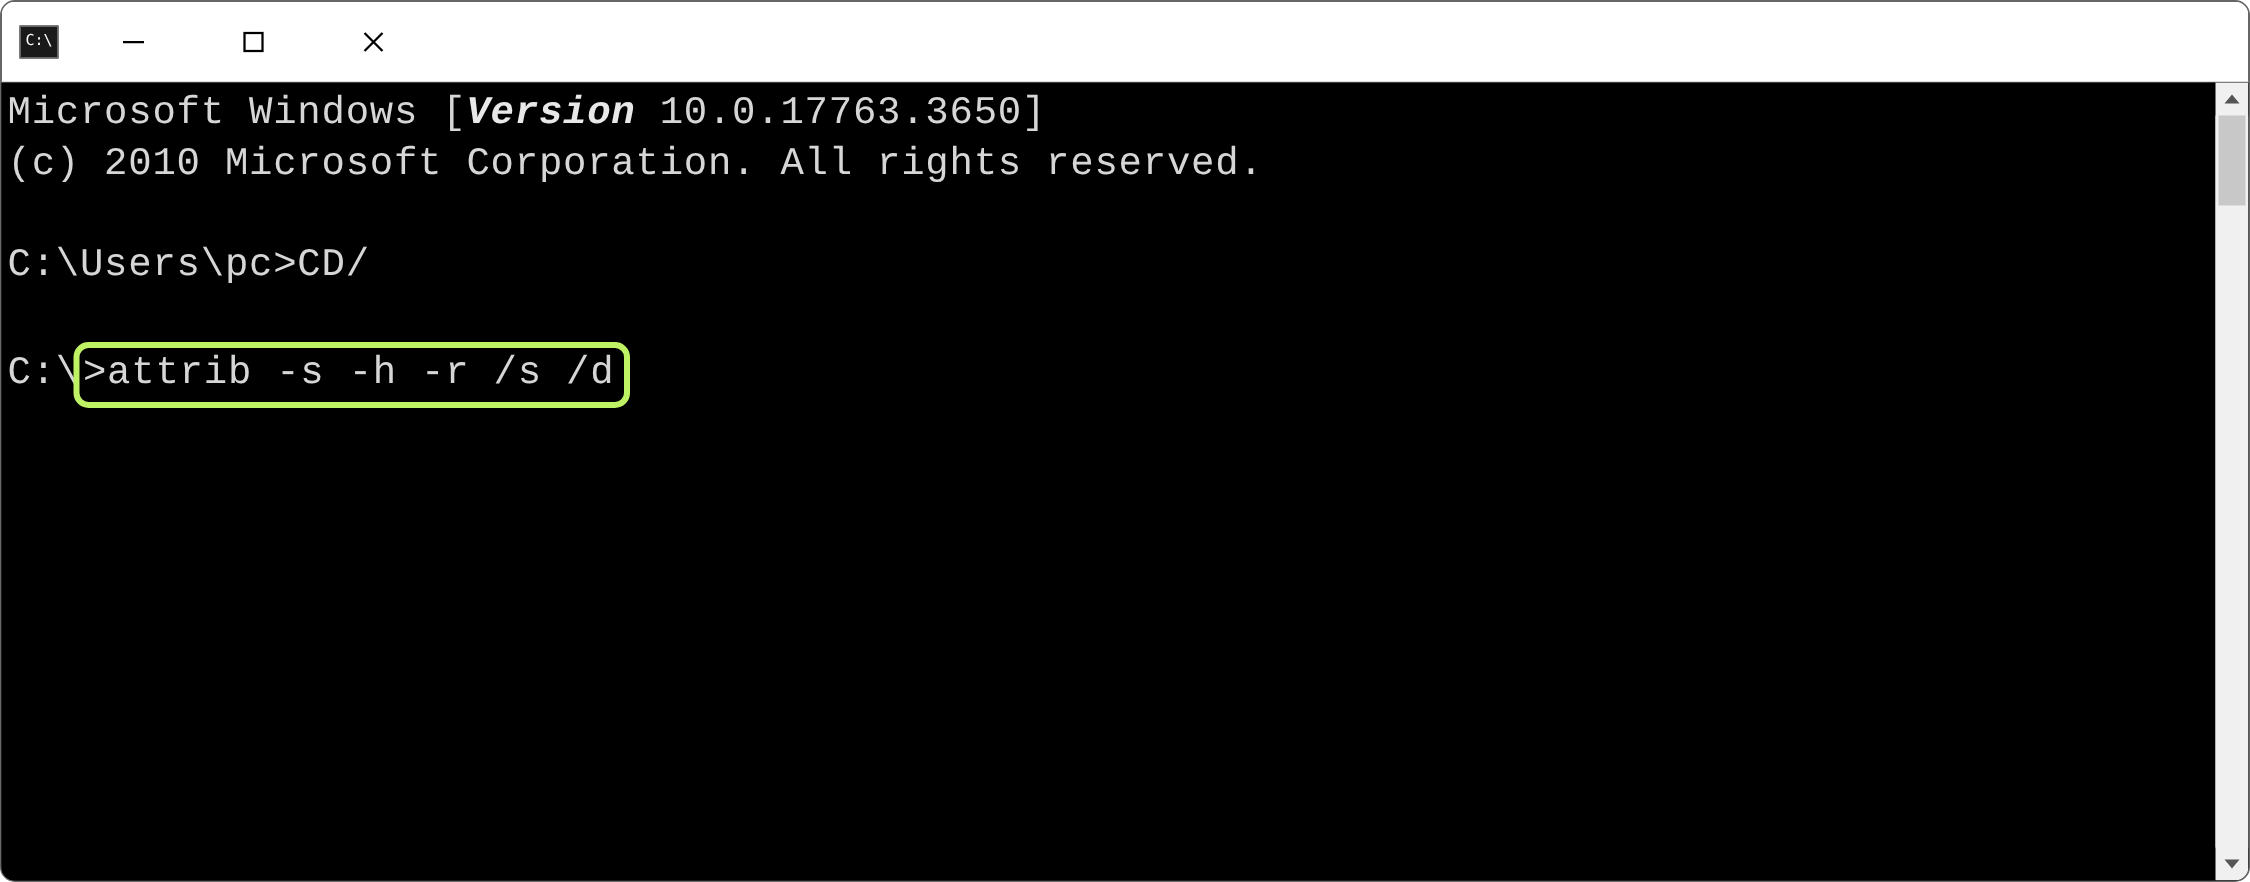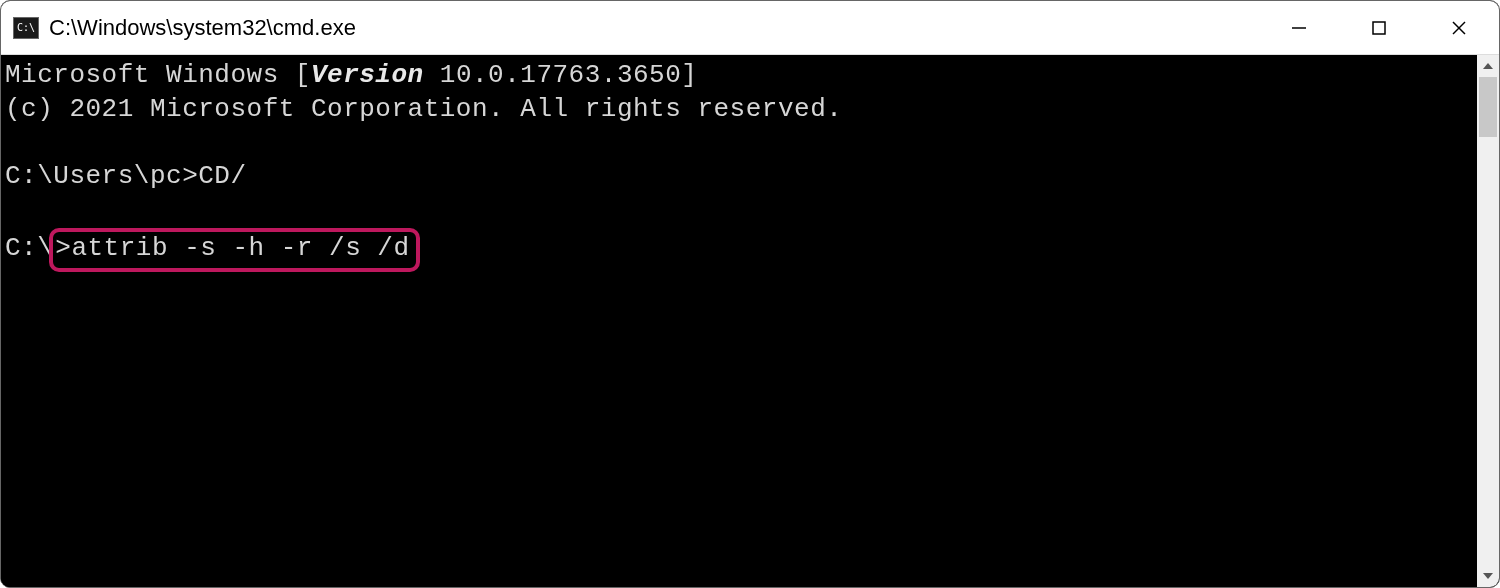--- a/index.html
+++ b/index.html
@@ -52,21 +52,21 @@
     color: #d6d6d6;
     font-family: "NSimSun","SimSun","Courier New",monospace;
     font-size: 26px;
     line-height: 1.3;
     padding: 4px 0 0 4px;
     white-space: pre;
     letter-spacing: 0.5px;
   }
   .terminal .bold { font-weight: bold; color: #e8e8e8; font-style: italic; }
   .highlight-box {
-    border: 4px solid #be185d;
+    border: 4px solid #bef264;
     border-radius: 10px;
     padding: 0 6px 2px 2px;
     display: inline-block;
     margin-left: -4px;
   }
   .scrollbar {
     width: 22px;
     background: #f0f0f0;
     display: flex; flex-direction: column;
     align-items: center;
@@ -82,21 +82,20 @@
     background: #c8c8c8;
   }
 </style>
 </head>
 <body>
 
 <div class="window">
 
   <div class="titlebar">
     <div class="titlebar-icon">C:\</div>
-    <div class="titlebar-title">C:\Windows\system32\cmd.exe</div>
     <div class="titlebar-buttons">
       <div class="titlebar-btn">
         <svg width="18" height="18" viewBox="0 0 18 18">
             <line x1="2" y1="9" x2="16" y2="9"></line>
           </svg>
       </div>
       <div class="titlebar-btn">
         <svg width="18" height="18" viewBox="0 0 18 18">
             <rect x="3" y="3" width="12" height="12"></rect>
           </svg>
@@ -105,21 +104,21 @@
         <svg width="18" height="18" viewBox="0 0 18 18">
             <line x1="3" y1="3" x2="15" y2="15"></line>
             <line x1="15" y1="3" x2="3" y2="15"></line>
           </svg>
       </div>
     </div>
   </div>
 
   <div class="body">
     <div class="terminal"><span>Microsoft Windows [</span><span class="bold">Version</span><span> 10.0.17763.3650]</span>
-<span>(c) 2021 Microsoft Corporation. All rights reserved.</span>
+<span>(c) 2010 Microsoft Corporation. All rights reserved.</span>
 <span></span>
 <span>C:\Users\pc&gt;CD/</span>
 <span></span>
 <span>C:\</span><span class="highlight-box">&gt;attrib -s -h -r /s /d</span></div>
 
     <div class="scrollbar">
       <div class="scroll-arrow">
         <svg width="12" height="12" viewBox="0 0 12 12">
             <polygon points="6,3 11,9 1,9" fill="#555"></polygon>
           </svg>

